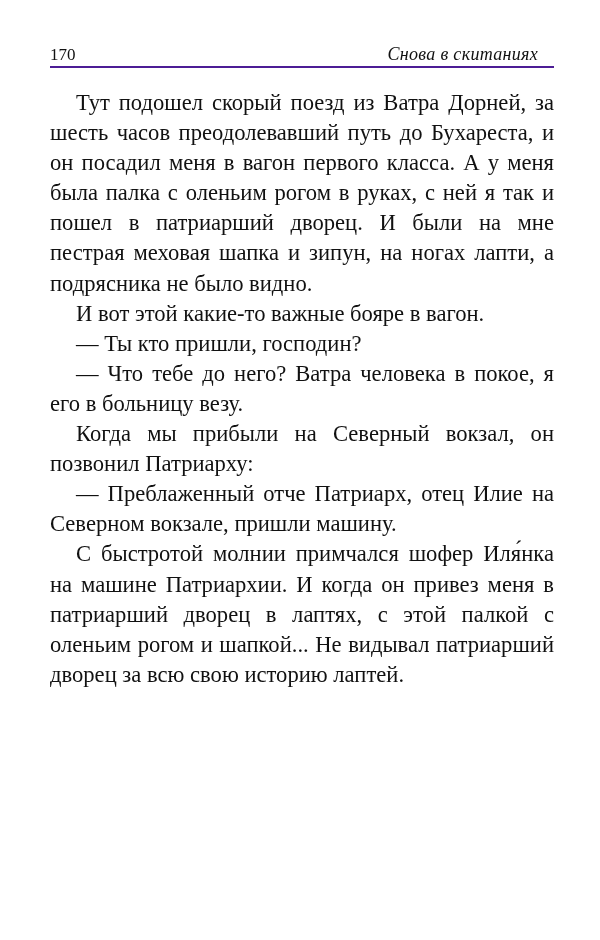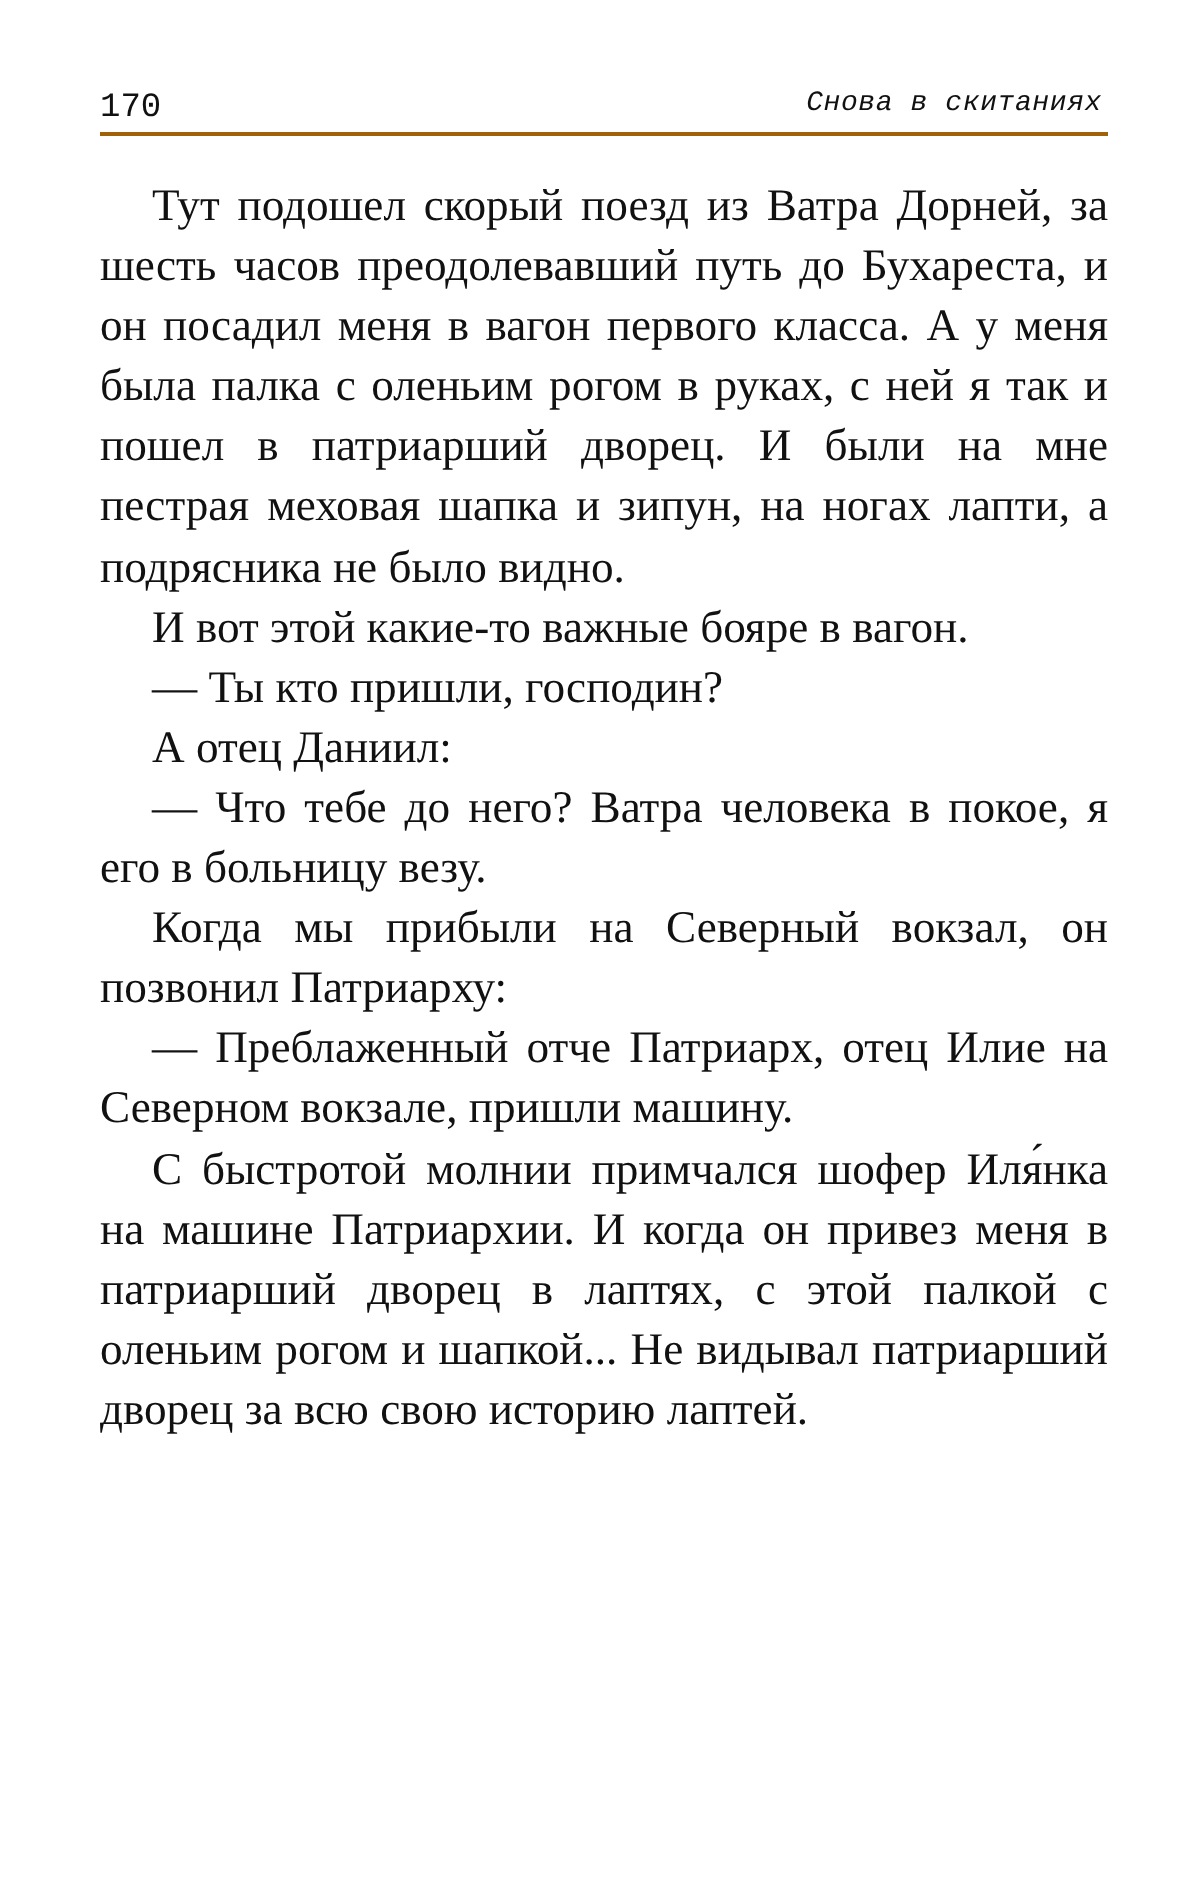--- a/index.html
+++ b/index.html
@@ -3,45 +3,43 @@
 <meta charset="utf-8">
 <style>
   html, body { margin: 0; padding: 0; background: #ffffff; }
   body { width: 600px; height: 940px; position: relative; overflow: hidden; color: #111; }
   .page {
     position: absolute; left: 50px; top: 0; width: 504px;
     font-family: "Liberation Serif", "DejaVu Serif", serif;
   }
   .running-head {
     position: absolute; top: 44px; left: 0; width: 504px; height: 22px;
-    border-bottom: 2px solid #a16207;
-    font-family: Liberation Mono, monospace;
+    border-bottom: 2px solid #4c1d95;
   }
   .page-number { position: absolute; left: 0; top: 1px; font-size: 17px; }
-  .chapter-title { position: absolute; right: 3px; top: 0; font-size: 14px; font-style: italic; letter-spacing: 0.3px; }
+  .chapter-title { position: absolute; right: 16px; top: 0; font-size: 18px; font-style: italic; letter-spacing: 0.3px; }
   .body-text {
     position: absolute; top: 88px; left: 0; width: 504px;
     font-size: 22.6px; line-height: 30.1px; text-align: justify;
     text-align-last: left;
   }
   .para { margin: 0; text-indent: 26px; hyphens: manual; }
 </style>
 </head>
 <body>
 
 <div class="page">
   <div class="running-head">
     <span class="page-number">170</span>
     <span class="chapter-title">Снова в скитаниях</span>
   </div>
 
   <div class="body-text">
     <p class="para">Тут подошел скорый поезд из Ватра Дорней, за шесть часов преодолевавший путь до Бухареста, и он посадил меня в вагон первого класса. А у меня была палка с оленьим рогом в руках, с ней я так и пошел в патриарший дворец. И были на мне пестрая меховая шапка и зипун, на ногах лапти, а подрясника не было видно.</p>
     <p class="para">И вот этой какие-то важные бояре в вагон.</p>
     <p class="para">— Ты кто пришли, господин?</p>
-    <p class="para">А отец Даниил:</p>
     <p class="para">— Что тебе до него? Ватра человека в покое, я его в больницу везу.</p>
     <p class="para">Когда мы прибыли на Северный вокзал, он позво­нил Патриарху:</p>
     <p class="para">— Преблаженный отче Патриарх, отец Илие на Северном вокзале, пришли машину.</p>
     <p class="para">С быстротой молнии примчался шофер Иля́нка на машине Патриархии. И когда он привез меня в патри­арший дворец в лаптях, с этой палкой с оленьим рогом и шапкой... Не видывал патриарший дворец за всю свою историю лаптей.</p>
 
   </div>
 </div>
 
 </body></html>

